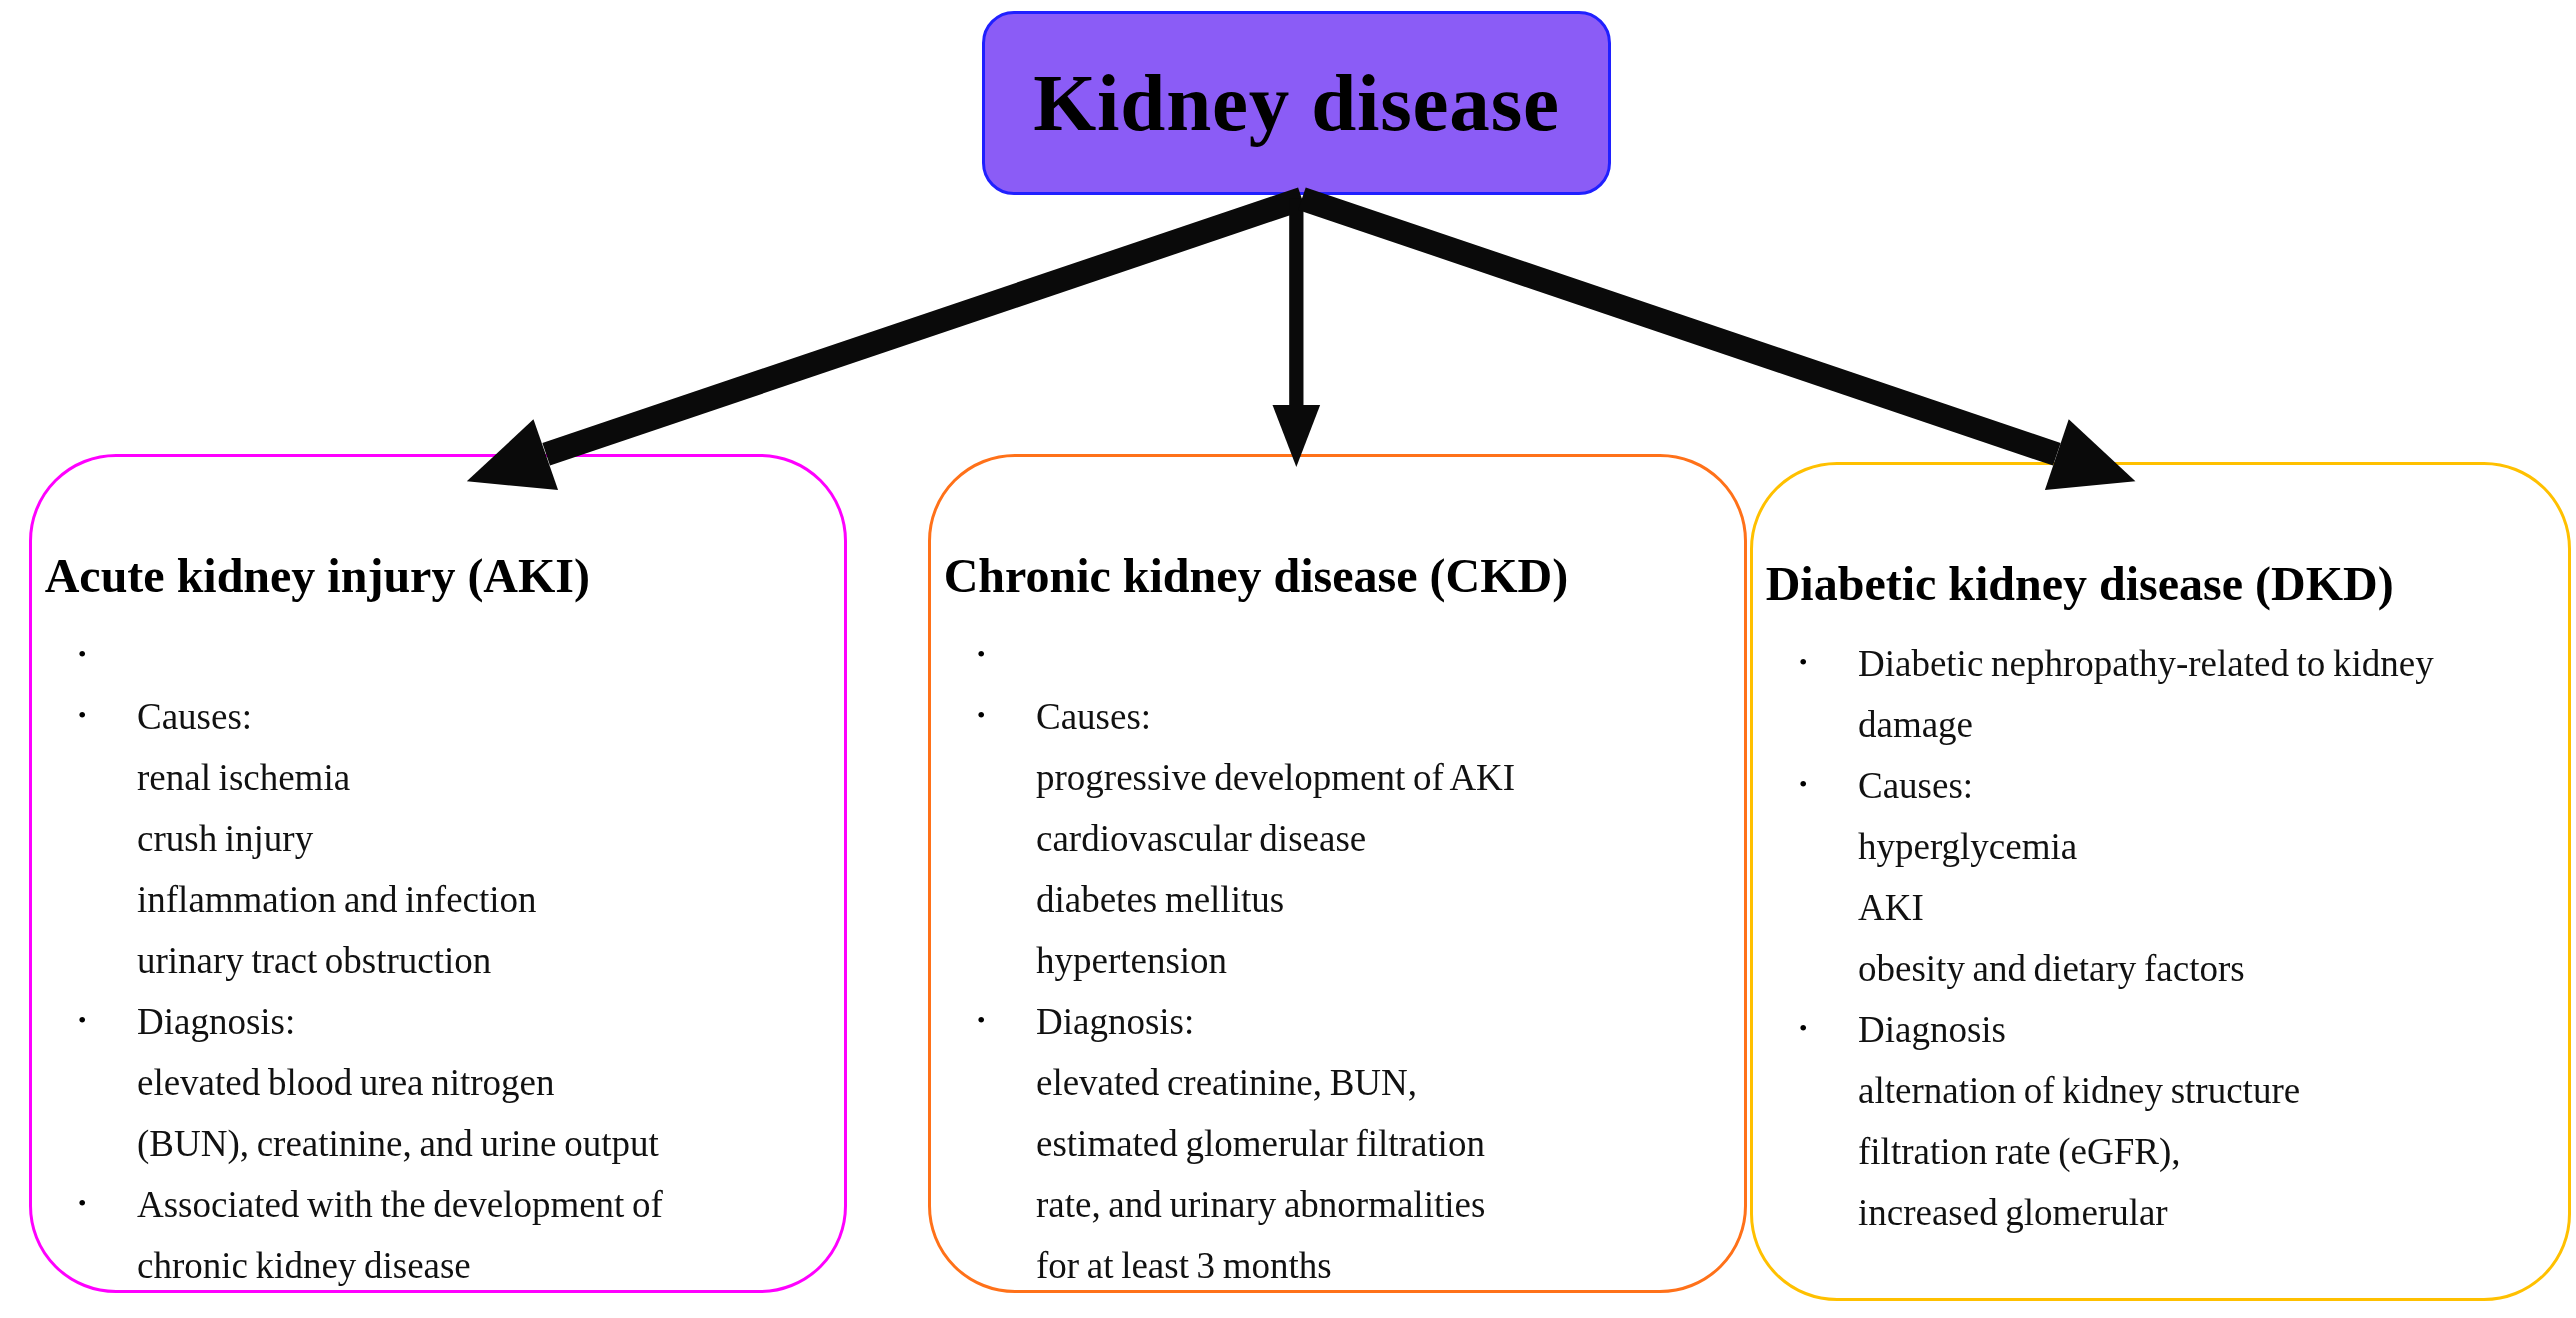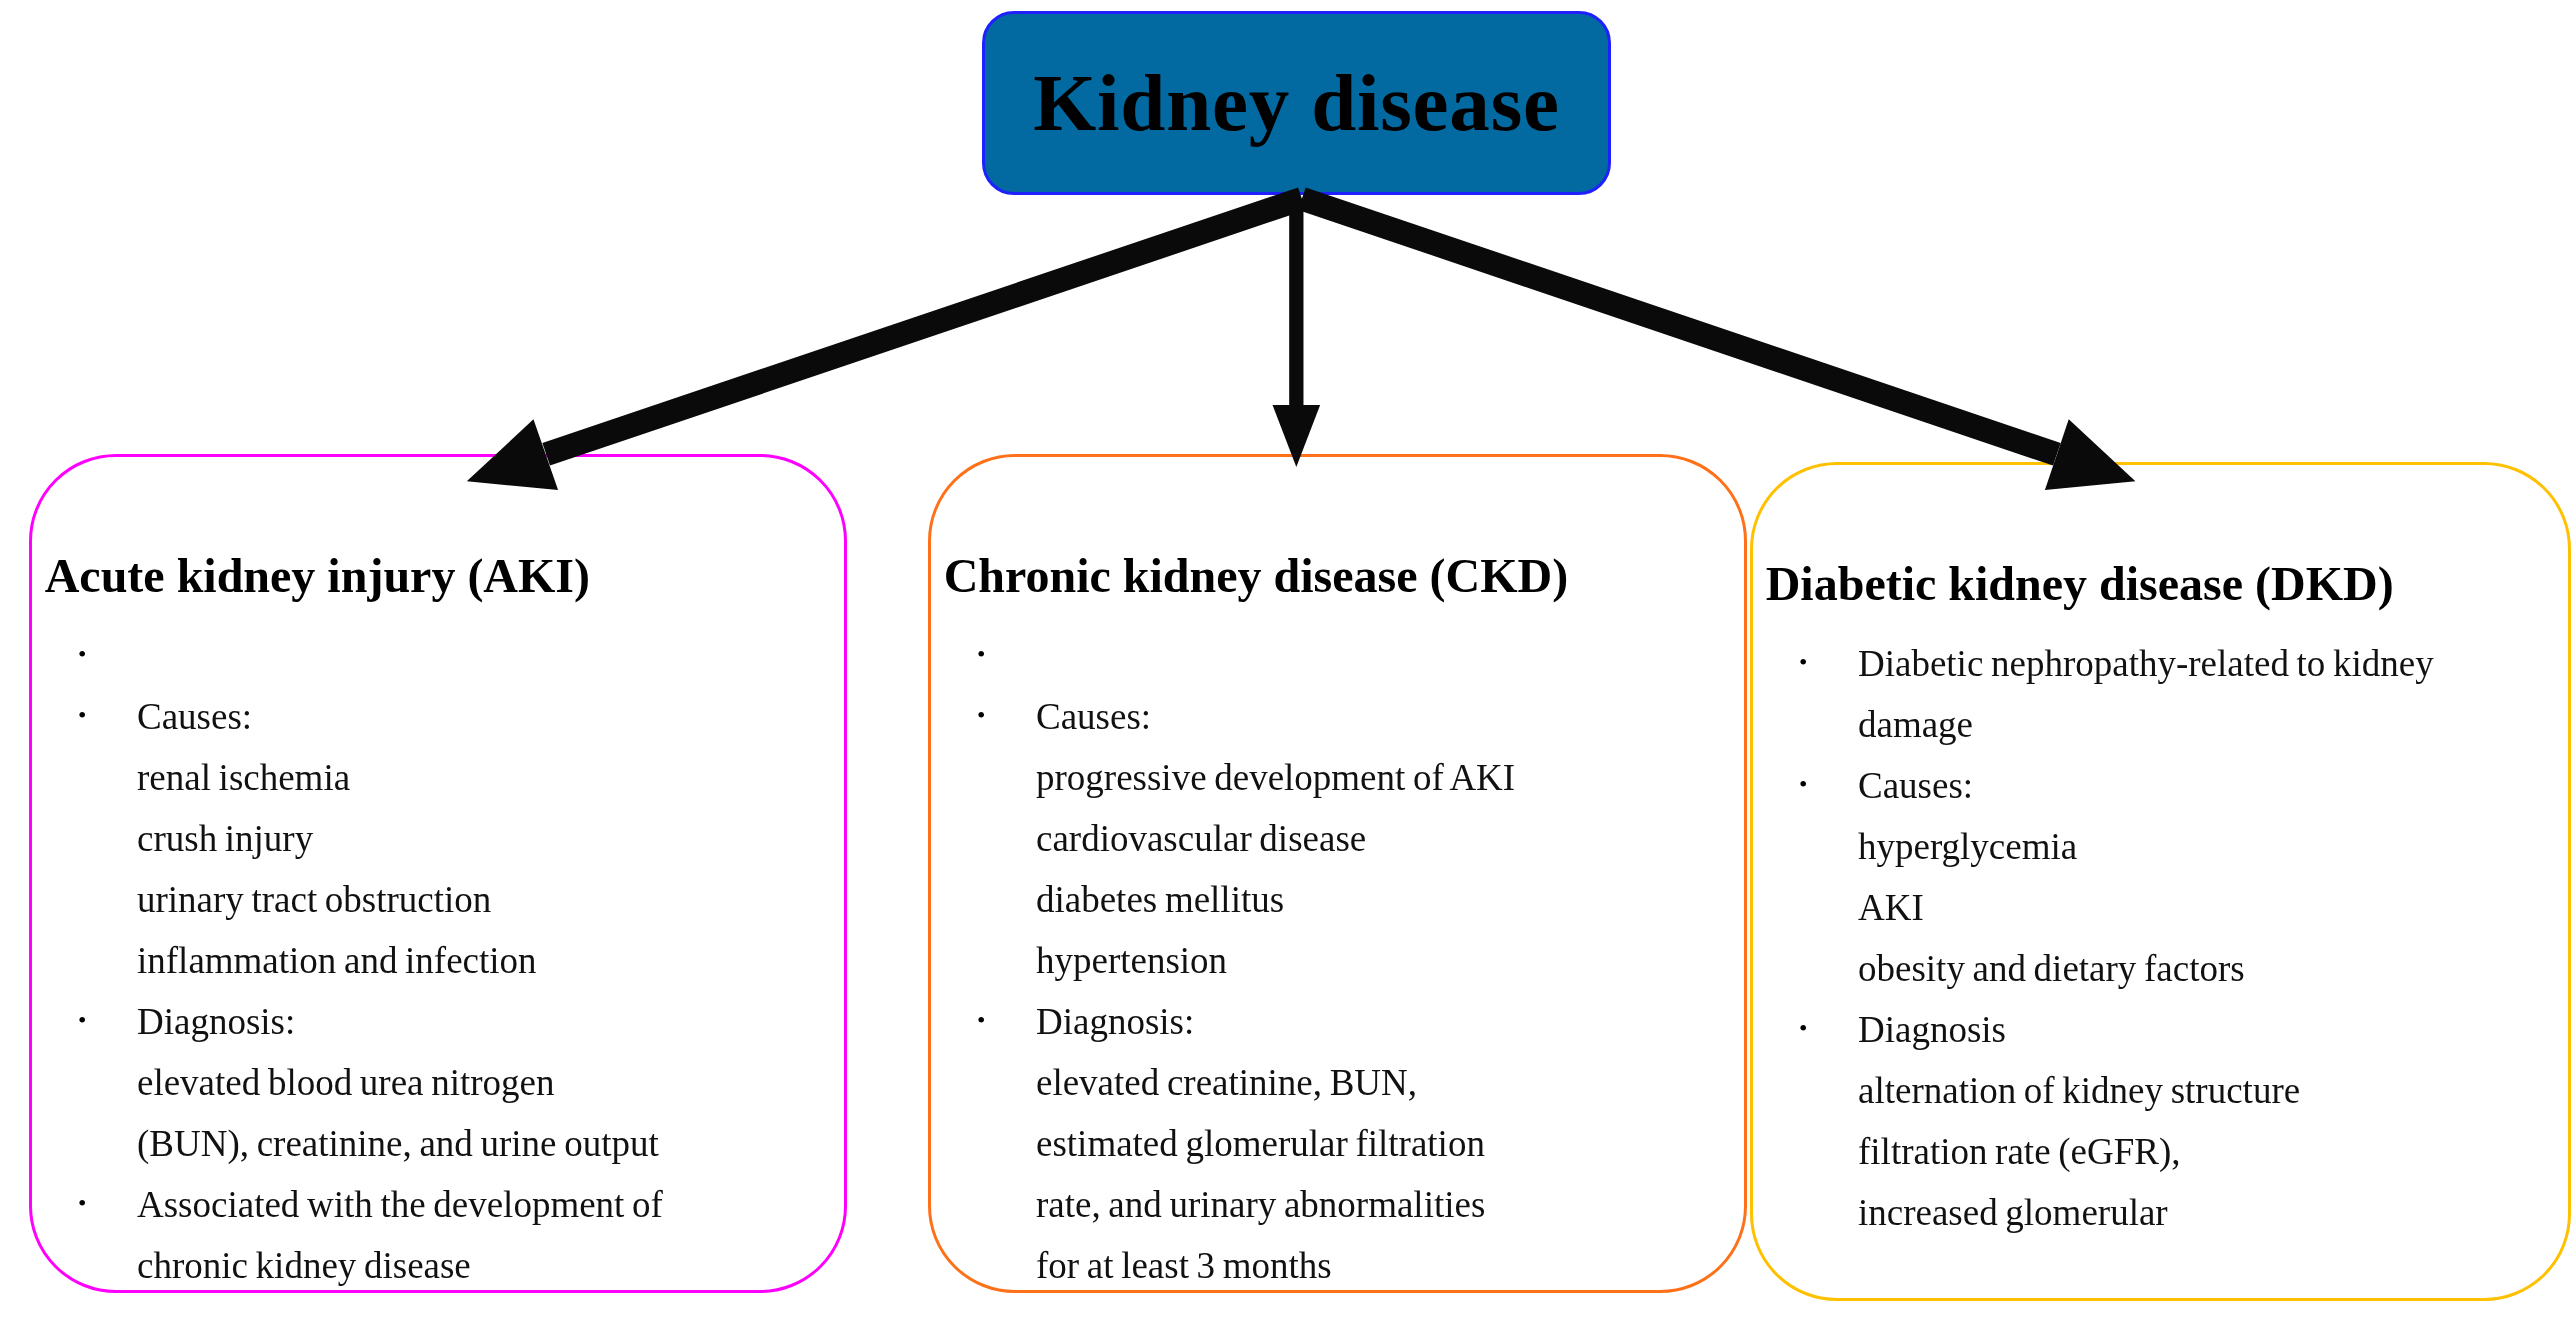--- a/index.html
+++ b/index.html
@@ -4,21 +4,21 @@
 <style>
   html,body{margin:0;padding:0;background:#ffffff;}
   .canvas{
     position:relative;width:2576px;height:1319px;background:#ffffff;
     font-family:"Liberation Serif","DejaVu Serif",serif;color:#000;overflow:hidden;
   }
   
   .titlebox{
     position:absolute;left:982px;top:11px;width:629px;height:184px;
     border:3.2px solid #2020ff;border-radius:32px;box-sizing:border-box;
-    display:flex;align-items:center;justify-content:center;background:#0369a1;z-index:1;
+    display:flex;align-items:center;justify-content:center;background:#8b5cf6;z-index:1;
   }
   .titlebox .title{font-size:81px;font-weight:bold;letter-spacing:0.8px;white-space:nowrap;}
   
   .cat{
     position:absolute;top:454px;height:839px;border:3.2px solid #000;border-radius:87px;
     box-sizing:border-box;background:#fff;z-index:1;
   }
   #box-aki{left:29px;width:818px;}
   #box-ckd{left:928px;width:819px;}
   #box-dkd{left:1750px;width:821px;}
@@ -59,24 +59,24 @@
           <span class="dot">•</span>
           <span>Causes:</span>
         </div>
         <div class="line sub">
           <span>renal ischemia</span>
         </div>
         <div class="line sub">
           <span>crush injury</span>
         </div>
         <div class="line sub">
-          <span>urinary tract obstruction</span>
+          <span>inflammation and infection</span>
         </div>
         <div class="line sub">
-          <span>inflammation and infection</span>
+          <span>urinary tract obstruction</span>
         </div>
         <div class="line bullet">
           <span class="dot">•</span>
           <span>Diagnosis:</span>
         </div>
         <div class="line sub">
           <span>elevated blood urea nitrogen</span>
         </div>
         <div class="line sub">
           <span>(BUN), creatinine, and urine output</span>

